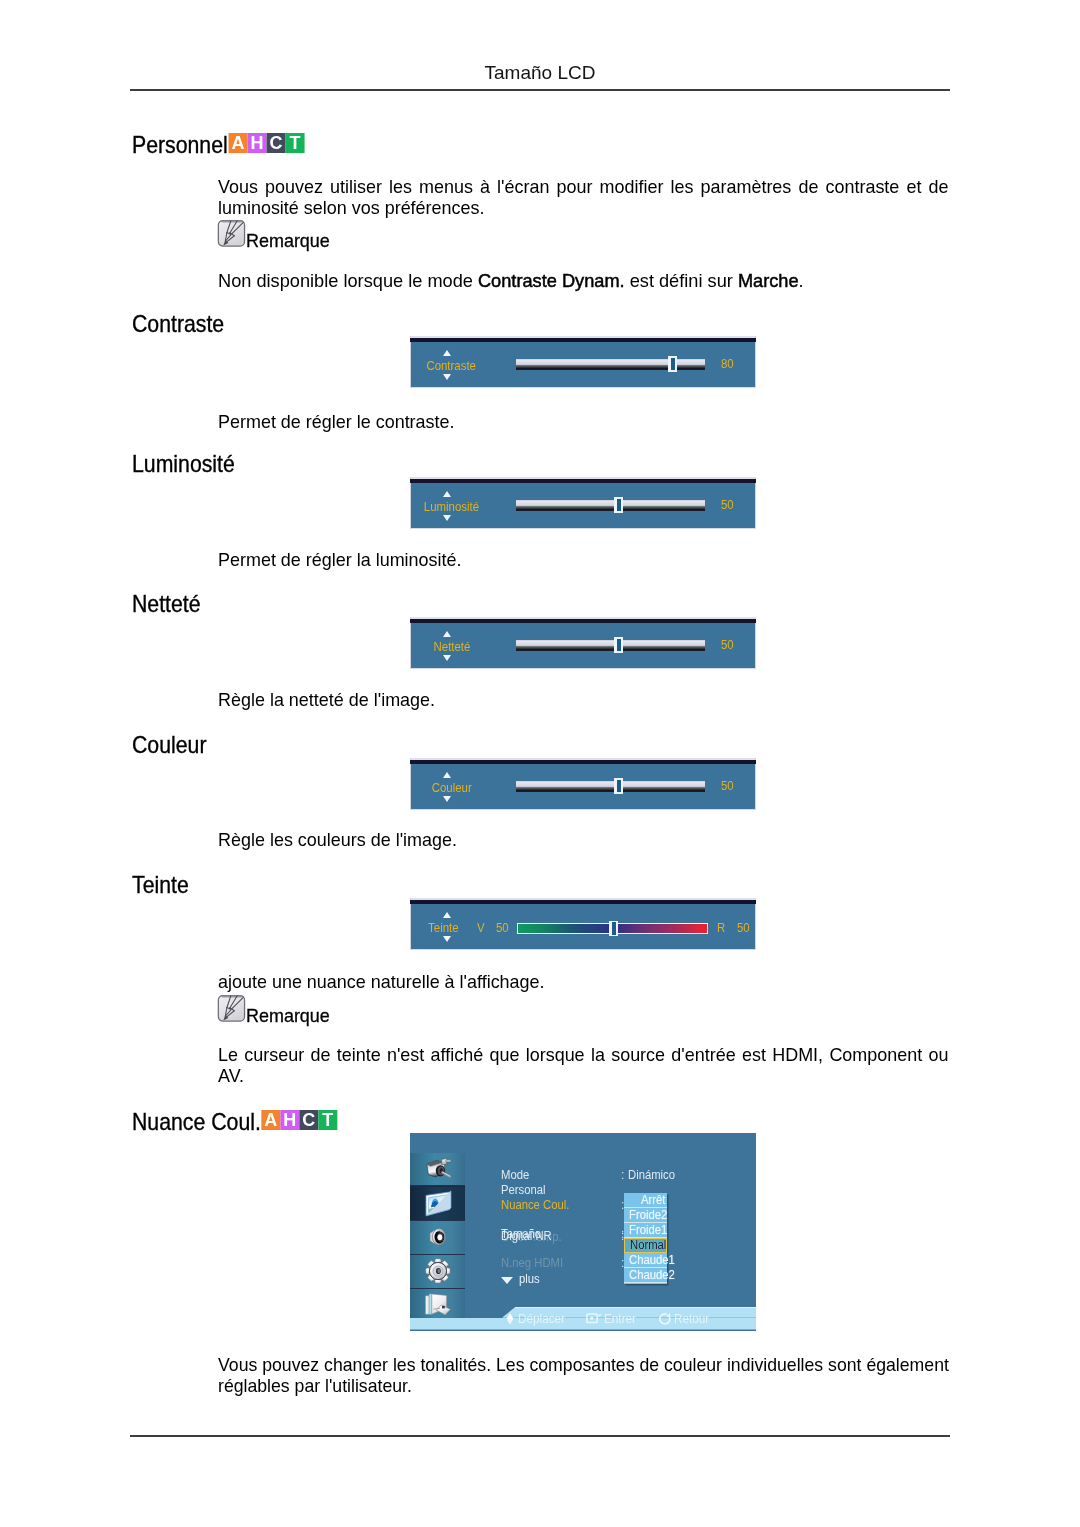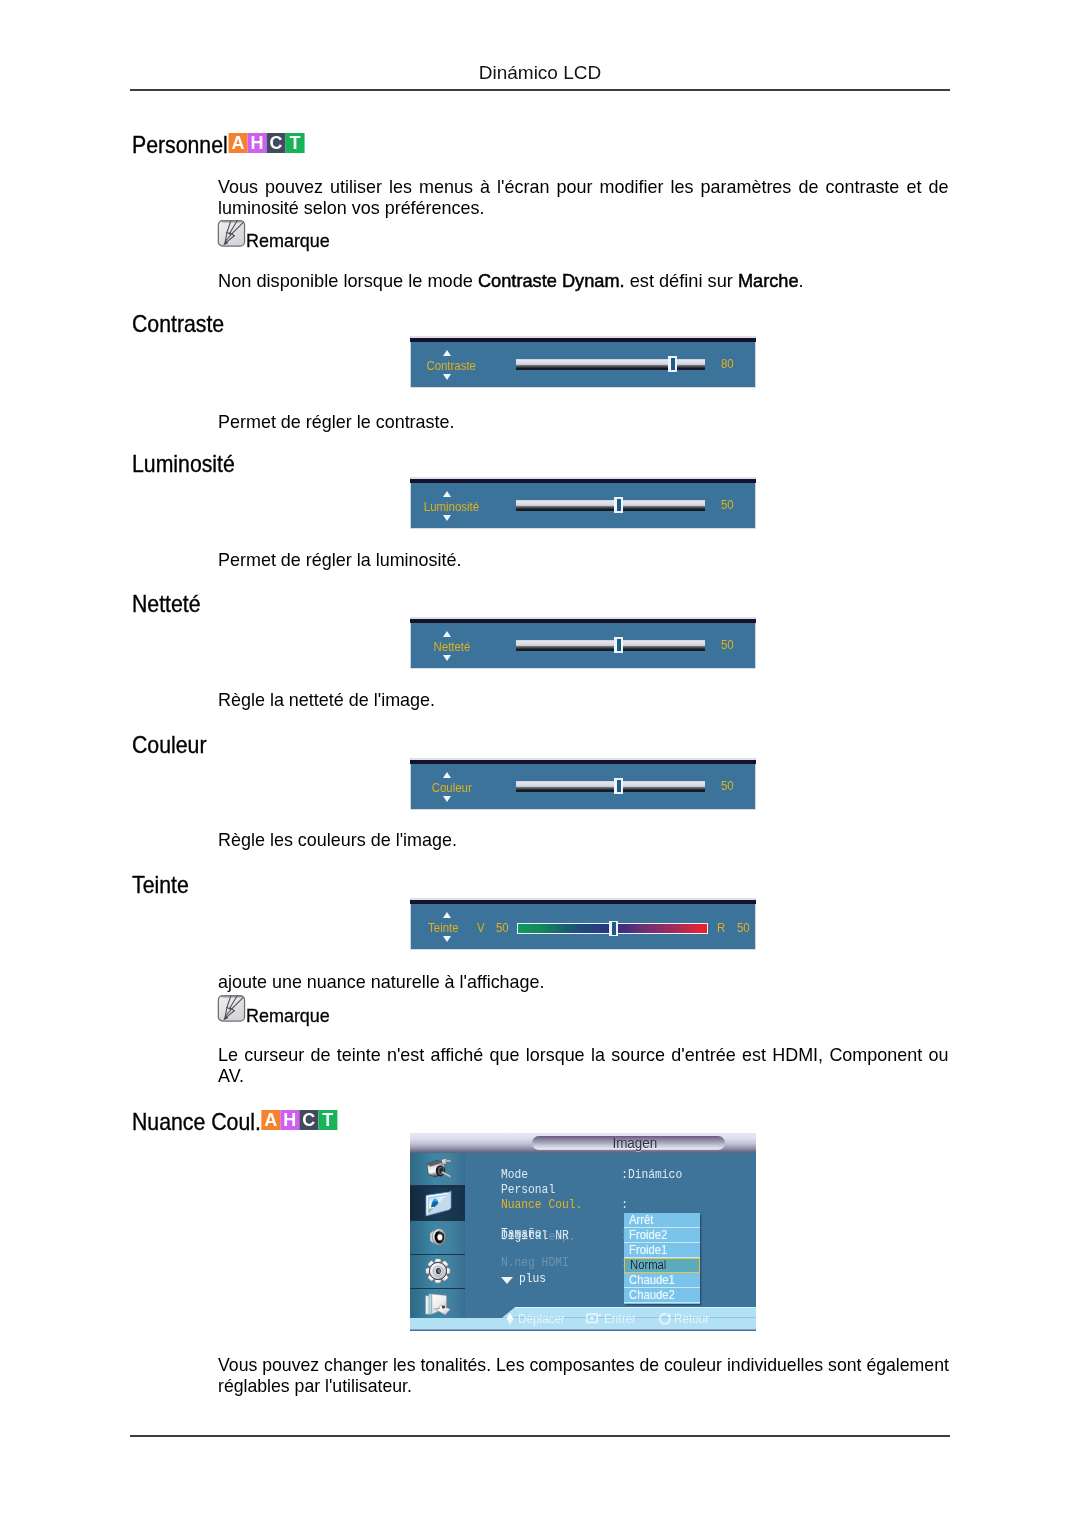--- a/index.html
+++ b/index.html
@@ -70,34 +70,34 @@
   .m-pill span{display:inline-block;transform:scaleX(0.94);
                text-shadow:0 1px 0 rgba(255,255,255,.55);}
   .m-body{position:absolute;left:0;top:19.5px;width:346px;height:154px;
           background:#3f749a;}
   .m-side{position:absolute;left:0;top:0;width:55px;height:165px;
           background:linear-gradient(90deg,#2f6884 0%,#3d87a7 45%,#42809f 75%,#386e91 100%);}
   .m-side-it{position:relative;height:32.8px;border-bottom:1px solid #21334a;}
   .m-side-it.sel{background:linear-gradient(90deg,#13273c 0%,#1b3b58 50%,#16314b 100%);
                  border-top:1px solid #1a2c44;}
   .m-side-it svg{position:absolute;left:50%;top:50%;transform:translate(-50%,-50%);}
-  .m-rows{position:absolute;left:91px;top:0;width:250px;height:150px;font-family:Liberation Mono, monospace;}
+  .m-rows{position:absolute;left:91px;top:0;width:250px;height:150px;}
   .m-row{position:absolute;left:0;width:250px;height:14px;white-space:nowrap;}
   .ml{position:absolute;left:0;top:0;color:#dfeaf2;font-size:12px;line-height:12px;
       display:inline-block;transform:scaleX(0.94);transform-origin:left top;}
   .ml.hi{color:#e5b422;}
   .ml.dim{color:#6e94ad;}
   .ml.pl{left:17.8px;color:#e8f2f8;}
   .mc{position:absolute;left:120px;top:0;color:#cfe0ec;font-size:12px;line-height:12px;}
   .mv{position:absolute;left:127px;top:0;color:#dfeaf2;font-size:12px;line-height:12px;
       display:inline-block;transform:scaleX(0.94);transform-origin:left top;}
   .mtri{position:absolute;left:-0.5px;top:3.3px;width:0;height:0;
         border-left:6.4px solid transparent;border-right:6.4px solid transparent;border-top:7.2px solid #eef4f9;}
-  .m-dd{position:absolute;left:214px;top:60px;width:76px;height:91px;
-        background:#7ac4eb;box-shadow:1.5px 1.5px 0 rgba(20,40,60,.45);}
+  .m-dd{position:absolute;left:214px;top:40px;width:43px;height:91px;
+        background:#7ac4eb;box-shadow:1.5px 1.5px 0 rgba(20,40,60,.45);text-align:right;}
   .m-opt{position:relative;height:15.1px;box-sizing:border-box;color:#eaf7ff;
          font-size:12px;line-height:15.1px;padding-left:5px;border-bottom:1px solid #cfe6ef;}
   .m-opt span{display:inline-block;transform:scaleX(0.94);transform-origin:left top;
               text-shadow:0 0 1px rgba(255,255,255,.6);}
   .m-opt.cur{background:#5aacbc;border:1.2px solid #e6c24e;color:#0f172a;line-height:13px;}
   .m-foot{position:absolute;left:0;top:173px;width:346px;height:25px;}
   .m-foot-low{position:absolute;left:0;top:11.5px;width:346px;height:11px;background:#b2e0f5;
               border-bottom:1.4px solid #8fa0c3;}
   .m-foot-up{position:absolute;left:92px;top:1.2px;width:254px;height:10.5px;background:#b2e0f5;
              clip-path:polygon(13px 0,254px 0,254px 10.5px,0 10.5px);}
@@ -107,21 +107,21 @@
   .f-it .fl{display:inline-block;transform:scaleX(0.94);transform-origin:left top;
             vertical-align:top;}
   .f-it svg{vertical-align:top;margin-right:2px;}
   .grad{position:absolute;height:11px;box-sizing:border-box;border:1.4px solid #eef2f8;
         background:linear-gradient(90deg,#0e9c5c 0%,#13875f 12%,#1b5e6e 25%,#214b78 33%,#24407e 41%,#2b3083 50%,#4b2f7c 58%,#6d3072 66%,#8b2e68 76%,#b02a52 86%,#e2223a 96%,#ef2020 100%);}
 </style>
 </head>
 <body>
 
 <div class="page">
-  <div class="hdr">Dinámico LCD</div>
+  <div class="hdr">Tamaño LCD</div>
   <div class="rule rule-top"></div>
   <div class="rule rule-bot"></div>
 
   <div class="sec-h" style="top:132.5px">
     <span class="lbl">Personnel</span><span class="badges">
       <span class="badge" style="background:#F5822C">A</span><span class="badge" style="background:#CE5FF0">H</span><span class="badge" style="background:#434A5F">C</span><span class="badge" style="background:#16B359">T</span></span>
   </div>
 
   <div class="tx j" style="left:218px;top:176px;width:773px">Vous pouvez utiliser les menus à l'écran pour modifier les paramètres de contraste et de luminosité selon vos préférences.</div>
 
@@ -284,23 +284,20 @@
         </svg></span><span class="ntxt">Remarque</span>
   </div>
   <div class="tx j" style="left:218px;top:1044px;width:773px">Le curseur de teinte n'est affiché que lorsque la source d'entrée est HDMI, Component ou AV.</div>
 
   <div class="sec-h" style="top:1109.5px">
     <span class="lbl">Nuance Coul.</span><span class="badges">
       <span class="badge" style="background:#F5822C">A</span><span class="badge" style="background:#CE5FF0">H</span><span class="badge" style="background:#434A5F">C</span><span class="badge" style="background:#16B359">T</span></span>
   </div>
 
   <div class="menu">
-    <div class="m-title">
-      <div class="m-pill"><span>Imagen</span></div>
-    </div>
     <div class="m-body">
       <div class="m-side">
         <div class="m-side-it">
             <svg width="28" height="28" viewBox="0 0 28 28">
               <defs>
                 <linearGradient id="pl1" x1="0" y1="0" x2="0.15" y2="1">
                   <stop offset="0" stop-color="#4e4f55"></stop>
                   <stop offset="0.22" stop-color="#8f9095"></stop>
                   <stop offset="0.45" stop-color="#e2e3e6"></stop>
                   <stop offset="0.72" stop-color="#fafafb"></stop>

